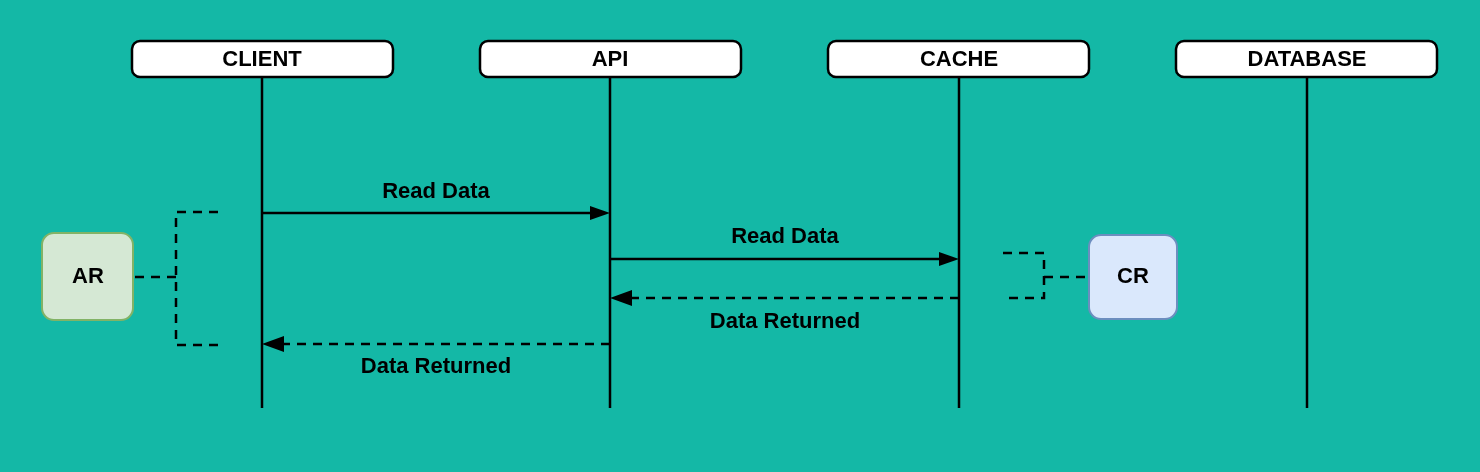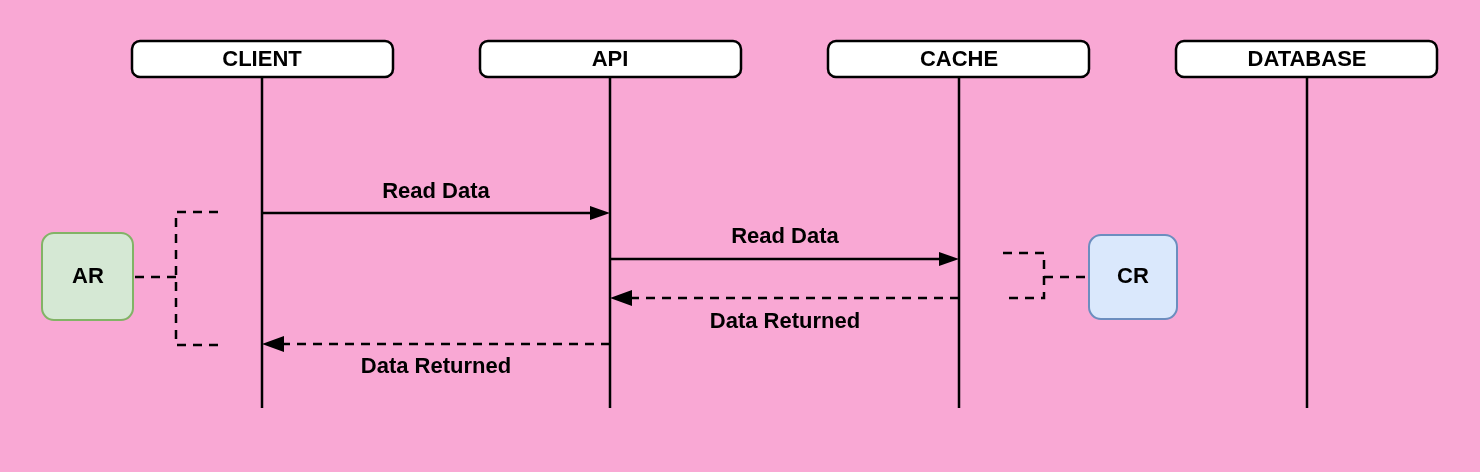--- a/index.html
+++ b/index.html
@@ -10,21 +10,21 @@
   body {
     width: 1480px;
     height: 472px;
     font-family: "Liberation Sans", sans-serif;
     overflow: hidden;
   }
   #canvas {
     position: relative;
     width: 1480px;
     height: 472px;
-    background: #f9a8d4;
+    background: #14b8a6;
   }
   svg.diagram {
     position: absolute;
     top: 0;
     left: 0;
     width: 1480px;
     height: 472px;
     display: block;
   }
   .lifeline-box {

